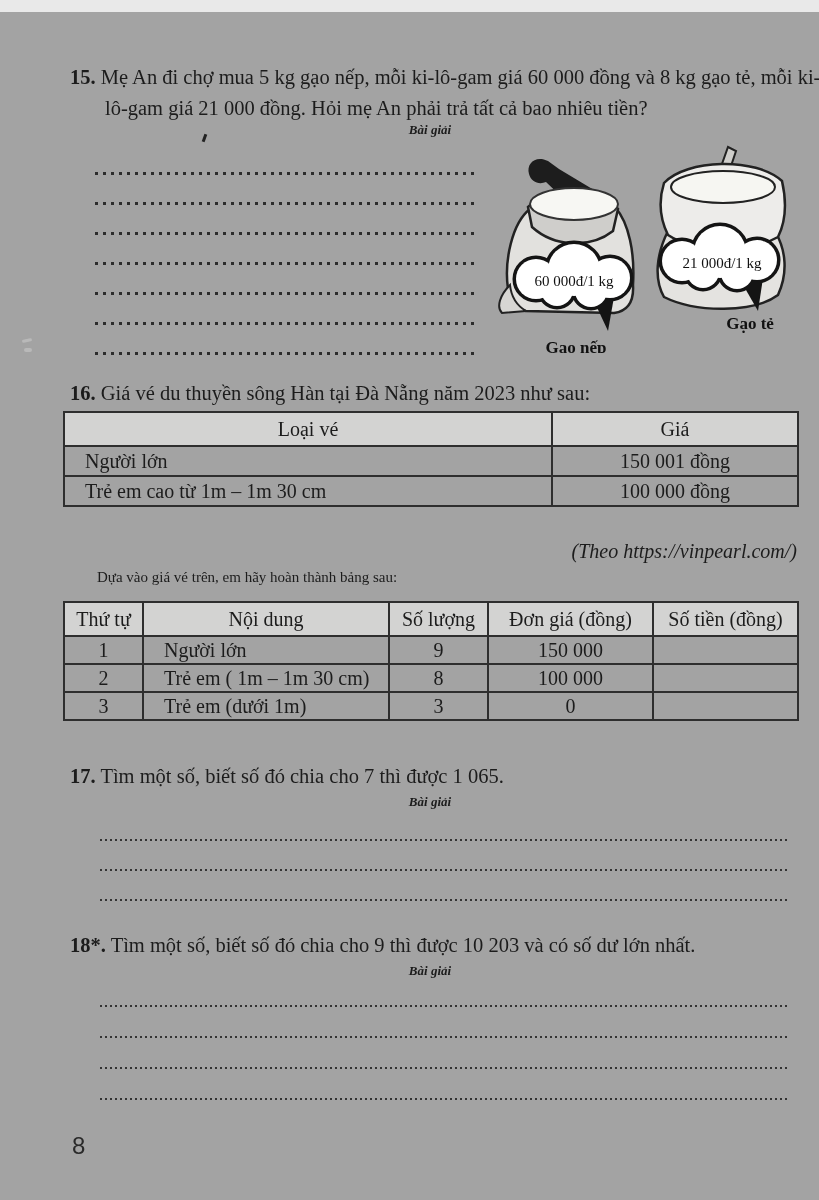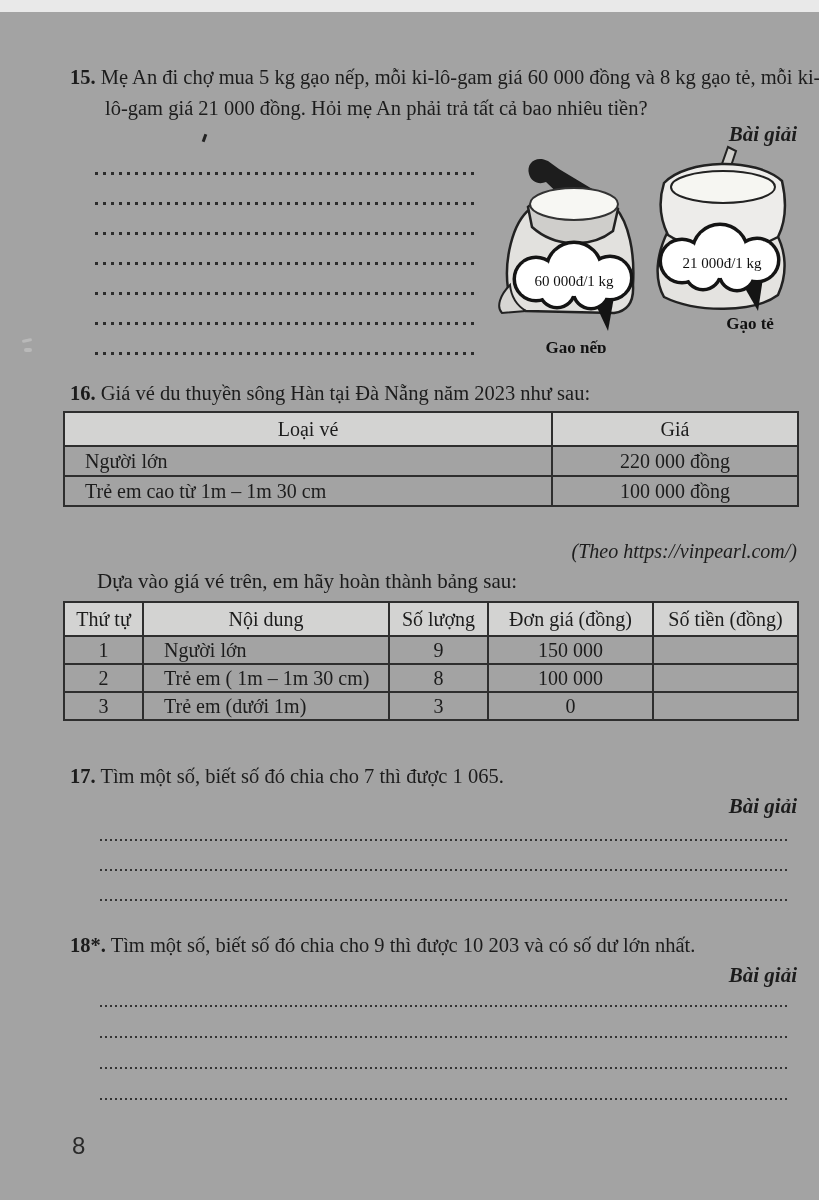--- a/index.html
+++ b/index.html
@@ -13,22 +13,22 @@
     color:#1c1c1c;
     overflow:hidden;
   }
   .abs{position:absolute;}
   .problem{
     font-size:20.5px;line-height:1.5;
     padding-left:35px;text-indent:-35px;
   }
   .pnum{font-weight:bold;}
   .baigiai{
-    font-size:21px;font-weight:bold;font-style:italic;
-    text-align:right;width:734px;left:63px;
+    font-size:13px;font-weight:bold;font-style:italic;
+    text-align:center;width:734px;left:63px;
   }
   
   .lines15 .ln{
     height:3px;width:380px;margin-bottom:27px;
     background:repeating-linear-gradient(90deg,#2c2c2c 0 3px,transparent 3px 8px);
   }
   .lines-fine .ln{
     height:2px;width:687px;
     background:repeating-linear-gradient(90deg,#333 0 2px,transparent 2px 5px);
   }
@@ -47,21 +47,21 @@
   .tbl1 th{height:32px;}
   .tbl1 td{height:28px;}
   .tbl2 th{height:32px;}
   .tbl2 td{height:26px;}
   .c{text-align:center;}
   .l{text-align:left;padding-left:20px !important;}
   .source{
     font-size:20px;font-style:italic;text-align:right;
     width:734px;left:63px;
   }
-  .instr{font-size:21px;}
+  .instr{font-size:15px;}
   .pageno{
     font-family:"Liberation Sans","DejaVu Sans",sans-serif;
     font-size:24px;color:#2a2a2a;
   }
   .artifact{background:#b9b9b9;border-radius:2px;}
   svg text{font-family:"Liberation Serif","DejaVu Serif",serif;}
 </style>
 </head>
 <body>
 
@@ -169,21 +169,21 @@
         <col style="width:488px">
         <col style="width:246px">
       </colgroup>
     <tbody>
         <tr>
       <th class="c">Loại vé</th>
       <th class="c">Giá</th>
     </tr>
     <tr>
       <td class="l">Người lớn</td>
-      <td class="c">220 000 đồng</td>
+      <td class="c">150 001 đồng</td>
     </tr>
     <tr>
       <td class="l">Trẻ em cao từ 1m  – 1m 30 cm</td>
       <td class="c">100 000 đồng</td>
     </tr>
   </tbody>
     </table>
 
   <div class="abs source" style="top:528px;">(Theo https://vinpearl.com/)</div>
 

